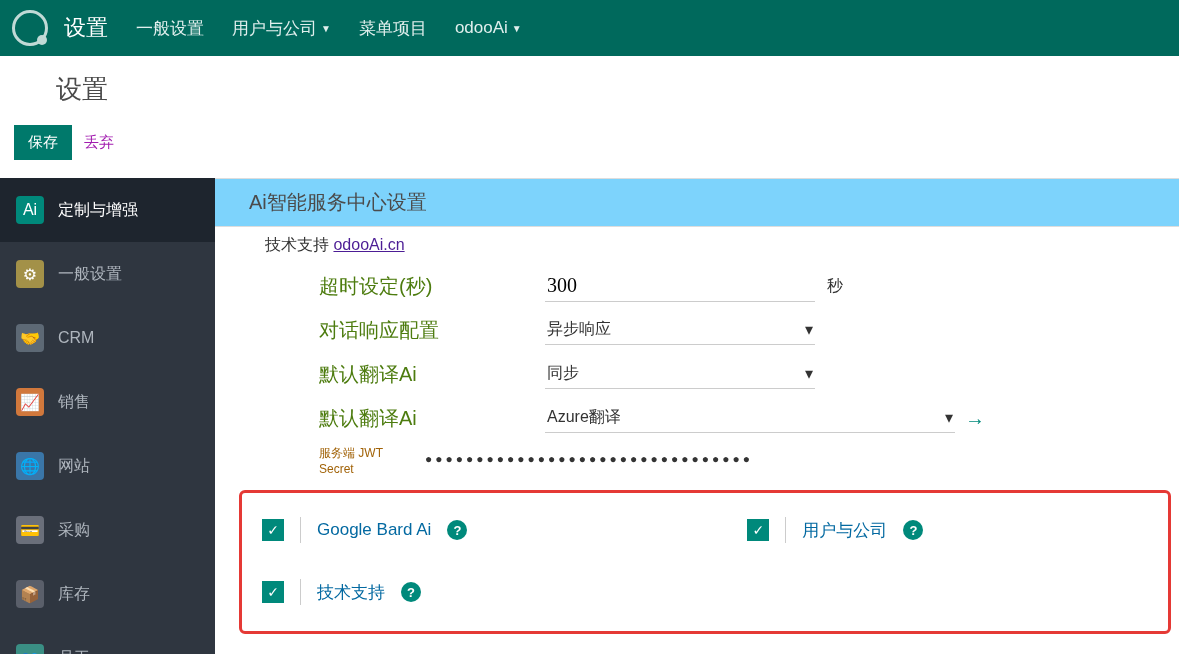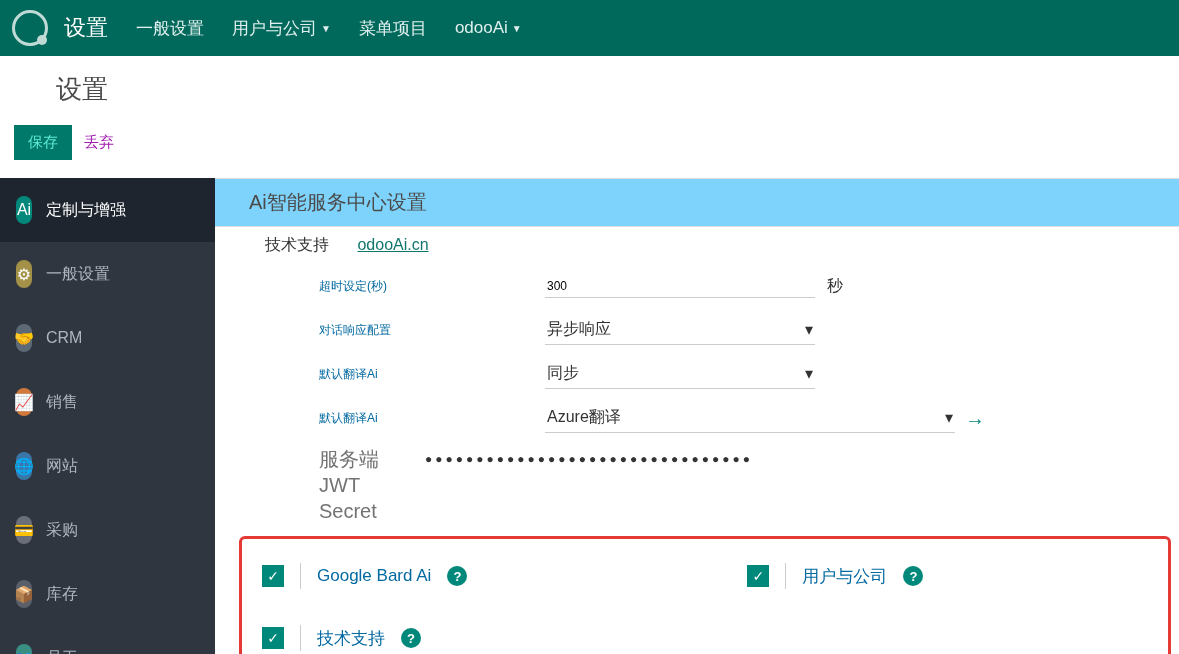--- a/index.html
+++ b/index.html
@@ -7,44 +7,44 @@
 .top-nav { background: #00695c; height: 56px; display: flex; align-items: center; padding: 0 12px; color: #fff; }
 .logo-circle { width: 36px; height: 36px; border: 3px solid #c0dad6; border-radius: 50%; margin-right: 16px; position: relative; }
 .logo-circle::after { content: ""; position: absolute; width: 10px; height: 10px; background: #c0dad6; border-radius: 50%; bottom: -2px; right: -2px; }
 .top-title { font-size: 22px; font-weight: 500; margin-right: 28px; }
 .nav-items { display: flex; gap: 28px; }
 .nav-item { font-size: 17px; cursor: pointer; display: flex; align-items: center; gap: 4px; color: #e0efed; }
 .caret { font-size: 10px; }
 .sub-header { padding: 16px 0 0 56px; }
 .page-title { font-size: 26px; color: #4a4a4a; margin-bottom: 18px; font-weight: 400; }
 .action-row { display: flex; gap: 12px; align-items: center; }
-.btn-save { background: #00796b; color: #5eead4; padding: 8px 14px; border: none; font-size: 15px; cursor: pointer; margin-left: -42px; }
+.btn-save { background: #00796b; color: #ffffff; padding: 8px 14px; border: none; font-size: 15px; cursor: pointer; margin-left: -42px; }
 .btn-discard { color: #a21caf; font-size: 15px; cursor: pointer; }
 .main-area { display: flex; margin-top: 18px; }
 .sidebar { width: 215px; background: #2f3640; min-height: 470px; }
 .side-item { display: flex; align-items: center; gap: 14px; padding: 18px 16px; color: #aeb5bd; font-size: 16px; cursor: pointer; }
 .side-item.active { background: #1e252e; color: #fff; }
-.side-icon { width: 16px; height: 28px; display: flex; align-items: center; justify-content: center; border-radius: 12px; font-size: 16px; color: #fff; }
+.side-icon { width: 28px; height: 28px; display: flex; align-items: center; justify-content: center; border-radius: 4px; font-size: 16px; color: #fff; }
 .bg-teal { background: #00897b; }
 .bg-olive { background: #a39148; }
 .bg-gray { background: #5d6975; }
 .bg-orange { background: #d1783c; }
 .bg-blue { background: #3a76a8; }
 .bg-gray2 { background: #6a6f7a; }
 .bg-gray3 { background: #5a5f6a; }
 .bg-teal2 { background: #3a8f84; }
 .content { flex: 1; }
 .section-title { background: #7dd3fc; padding: 10px 34px; font-size: 20px; color: #4b4b4b; border-bottom: 1px solid #ddd; border-top: 1px solid #ddd; }
 .form-area { padding: 8px 34px 0 50px; }
 .tech-support { font-size: 16px; margin-bottom: 14px; }
-.tech-link { color: #0f766e; text-decoration: underline; cursor: pointer; margin-left: 24px; }
+.tech-link { color: #4c1d95; text-decoration: underline; cursor: pointer; }
 .form-row { display: flex; align-items: center; margin-bottom: 12px; min-height: 32px; }
-.form-label { width: 280px; padding-left: 54px; font-size: 12px; color: #0369a1; }
-.form-label-multi { width: 160px; padding-left: 54px; font-size: 20px; color: #737373; line-height: 1.3; }
-.input-text { border: none; border-bottom: 1px solid #ccc; font-size: 12px; padding: 4px 2px; width: 270px; }
+.form-label { width: 280px; padding-left: 54px; font-size: 20px; color: #4d7c0f; }
+.form-label-multi { width: 160px; padding-left: 54px; font-size: 12px; color: #a16207; line-height: 1.3; }
+.input-text { border: none; border-bottom: 1px solid #ccc; font-size: 20px; padding: 4px 2px; width: 270px; font-family: Liberation Serif, serif; }
 .unit { margin-left: 12px; font-size: 16px; }
 .select-field { border: none; border-bottom: 1px solid #ccc; font-size: 16px; padding: 4px 2px; width: 270px; display: flex; justify-content: space-between; align-items: center; cursor: pointer; }
 .select-wide { width: 410px; }
 .arrow-right { color: #00897b; font-size: 20px; font-weight: bold; margin-left: 10px; cursor: pointer; }
 .password-dots { letter-spacing: 3px; font-size: 12px; padding-top: 6px; display: inline-block; }
 .highlight-box { border: 3px solid #e53935; border-radius: 6px; margin: 10px 8px 0 24px; padding: 24px 20px 26px 20px; }
 .check-row { display: flex; gap: 280px; margin-bottom: 36px; }
 .check-row:last-child { margin-bottom: 0; }
 .check-item { display: flex; align-items: center; gap: 16px; }
 .checkbox { width: 22px; height: 22px; background: #00897b; display: flex; align-items: center; justify-content: center; color: #fff; cursor: pointer; }

